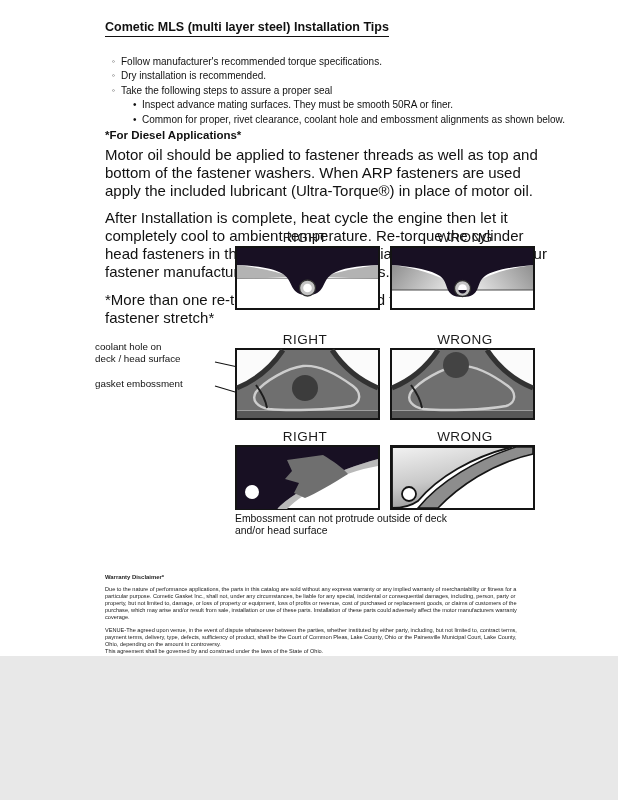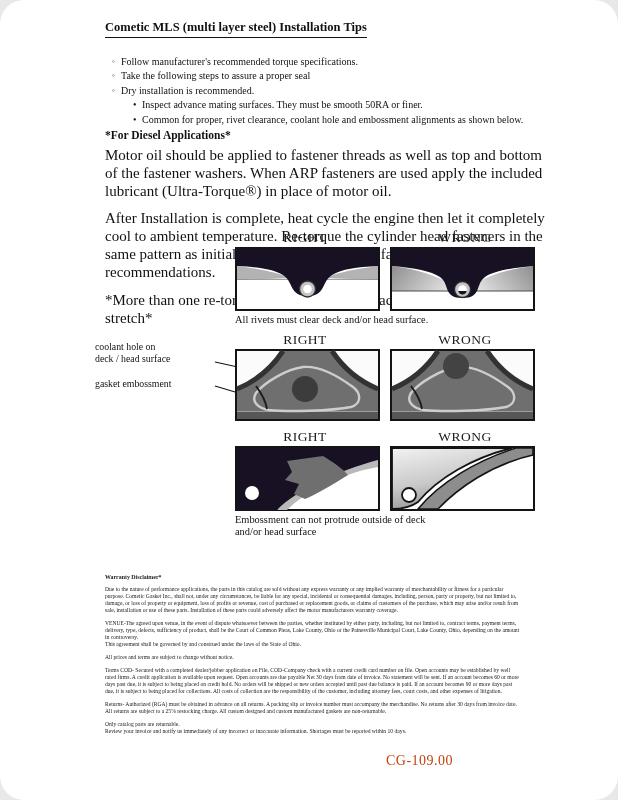--- a/index.html
+++ b/index.html
@@ -1,19 +1,19 @@
 <!DOCTYPE html>
 <html><head>
 <meta charset="utf-8">
 <style>
   html,body{margin:0;padding:0;background:#e8e8e8;}
   .page{
-    position:relative;width:618px;height:800px;background:#ffffff;
-    font-family:Liberation Serif, serif;color:#111;
-    margin:0 auto;overflow:hidden;border-radius:24px;
+    position:relative;width:618px;height:656px;background:#ffffff;
+    font-family:Liberation Sans, sans-serif;color:#111;
+    margin:0 auto;overflow:hidden;
   }
   .title{
     position:absolute;left:105px;top:20px;margin:0;
     font-size:12.5px;font-weight:bold;
     border-bottom:1.6px solid #111;padding-bottom:2px;
   }
   .bullets{position:absolute;left:100px;top:43px;width:460px;margin:12px;padding:0;list-style:none;font-size:10px;}
   .bullets li{line-height:14.4px;white-space:nowrap;}
   .bullets .marker{display:inline-block;width:9px;font-size:8px;vertical-align:1px;}
   .bullets li.sub{padding-left:21px;}
@@ -45,22 +45,22 @@
 </style>
 </head>
 <body>
 
 <div class="page">
 
   <h1 class="title">Cometic MLS (multi layer steel) Installation Tips</h1>
 
   <ul class="bullets">
     <li><span class="marker">◦</span><span>Follow manufacturer's recommended torque specifications.</span></li>
+    <li><span class="marker">◦</span><span>Dry installation is recommended.</span></li>
     <li><span class="marker">◦</span><span>Take the following steps to assure a proper seal</span></li>
-    <li><span class="marker">◦</span><span>Dry installation is recommended.</span></li>
     <li class="sub"><span class="marker">•</span><span>Inspect advance mating surfaces.  They must be smooth 50RA or finer.</span></li>
     <li class="sub"><span class="marker">•</span><span>Common for proper, rivet clearance, coolant hole and embossment alignments as shown below.</span></li>
   </ul>
 
   <div class="diesel">
     <h2>*For Diesel Applications*</h2>
     <p>Motor oil should be applied to fastener threads as well as top and bottom of the fastener washers. When ARP fasteners are used apply the included lubricant (Ultra-Torque®) in place of motor oil.</p>
     <p class="p2">After Installation is complete, heat cycle the engine then let it completely cool to ambient temperature. Re-torque the cylinder head fasteners in the same pattern as initial installation or per your fastener manufacturer's recommendations.</p>
     <p class="note">*More than one re-torque may be required to achieve proper fastener stretch*</p>
   </div>
@@ -94,21 +94,20 @@
         <rect x="1" y="1" width="143" height="62" fill="#ffffff" stroke="#141414" stroke-width="2"></rect>
         <path d="M2,19 C26,22 46,28 62,38 L66,44 L2,44 Z" fill="url(#gwl)"></path>
         <path d="M143,19 C119,22 99,28 83,38 L79,44 L143,44 Z" fill="url(#gwr)"></path>
         <line x1="2" y1="44" x2="143" y2="44" stroke="#4a4a4a" stroke-width="1"></line>
         <path d="M2,2 H143 V19 C120,21 104,24 95,30 C85,37 92,51 72.5,51 C53,51 60,37 50,30 C41,24 25,21 2,19 Z" fill="#181023"></path>
         <circle cx="72.5" cy="42.5" r="8" fill="#c4c4c4" stroke="#2c2c2c" stroke-width="1.3"></circle>
         <circle cx="72.5" cy="42.5" r="4.3" fill="#ffffff"></circle>
         <path d="M68.3,44 A4.3,4.3 0 0 0 76.7,44 Z" fill="#181023"></path>
       </svg>
     </div>
-    <div class="caption">All rivets must clear deck and/or head surface.</div>
   </div>
 
   <div class="row2-wrap">
     <div class="diag-label lbl-coolant">coolant hole on
 deck / head surface</div>
     <div class="diag-label lbl-emboss">gasket embossment</div>
     <svg class="leader-overlay" width="100" height="60" viewBox="0 0 100 60">
       <line x1="2" y1="14" x2="79" y2="31" stroke="#111" stroke-width="1.1"></line>
       <line x1="2" y1="38" x2="49" y2="52" stroke="#111" stroke-width="1.1"></line>
     </svg>

